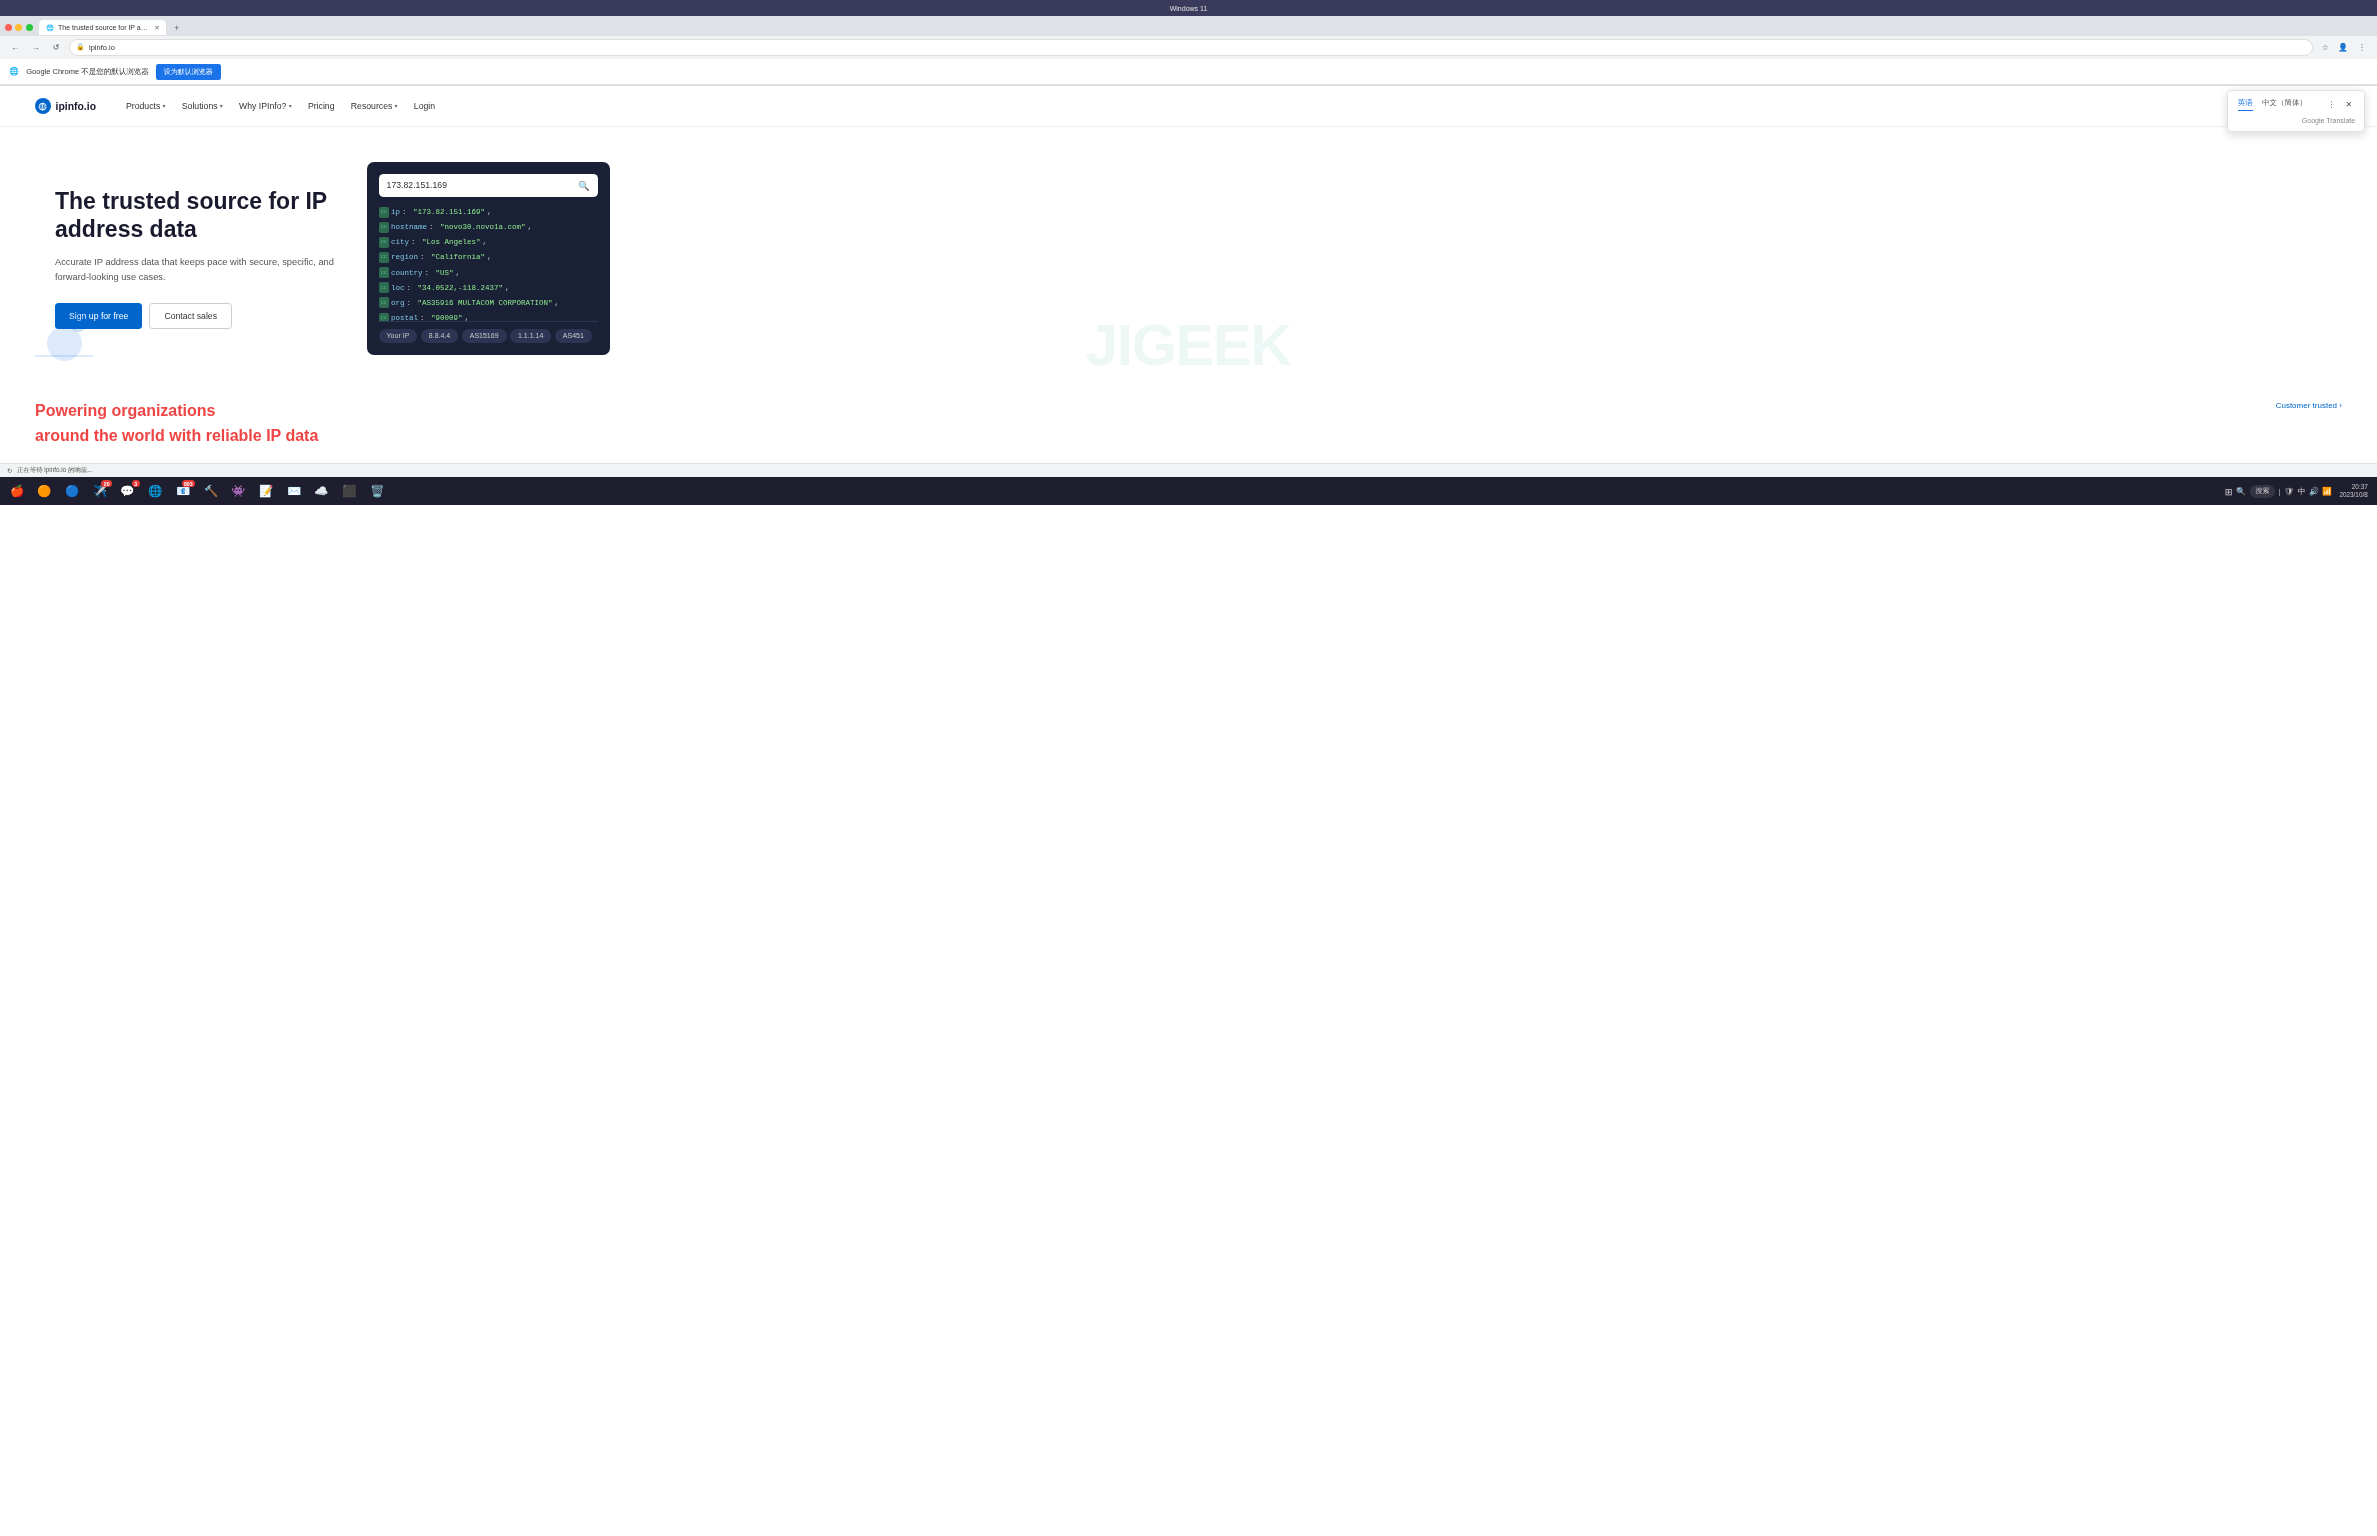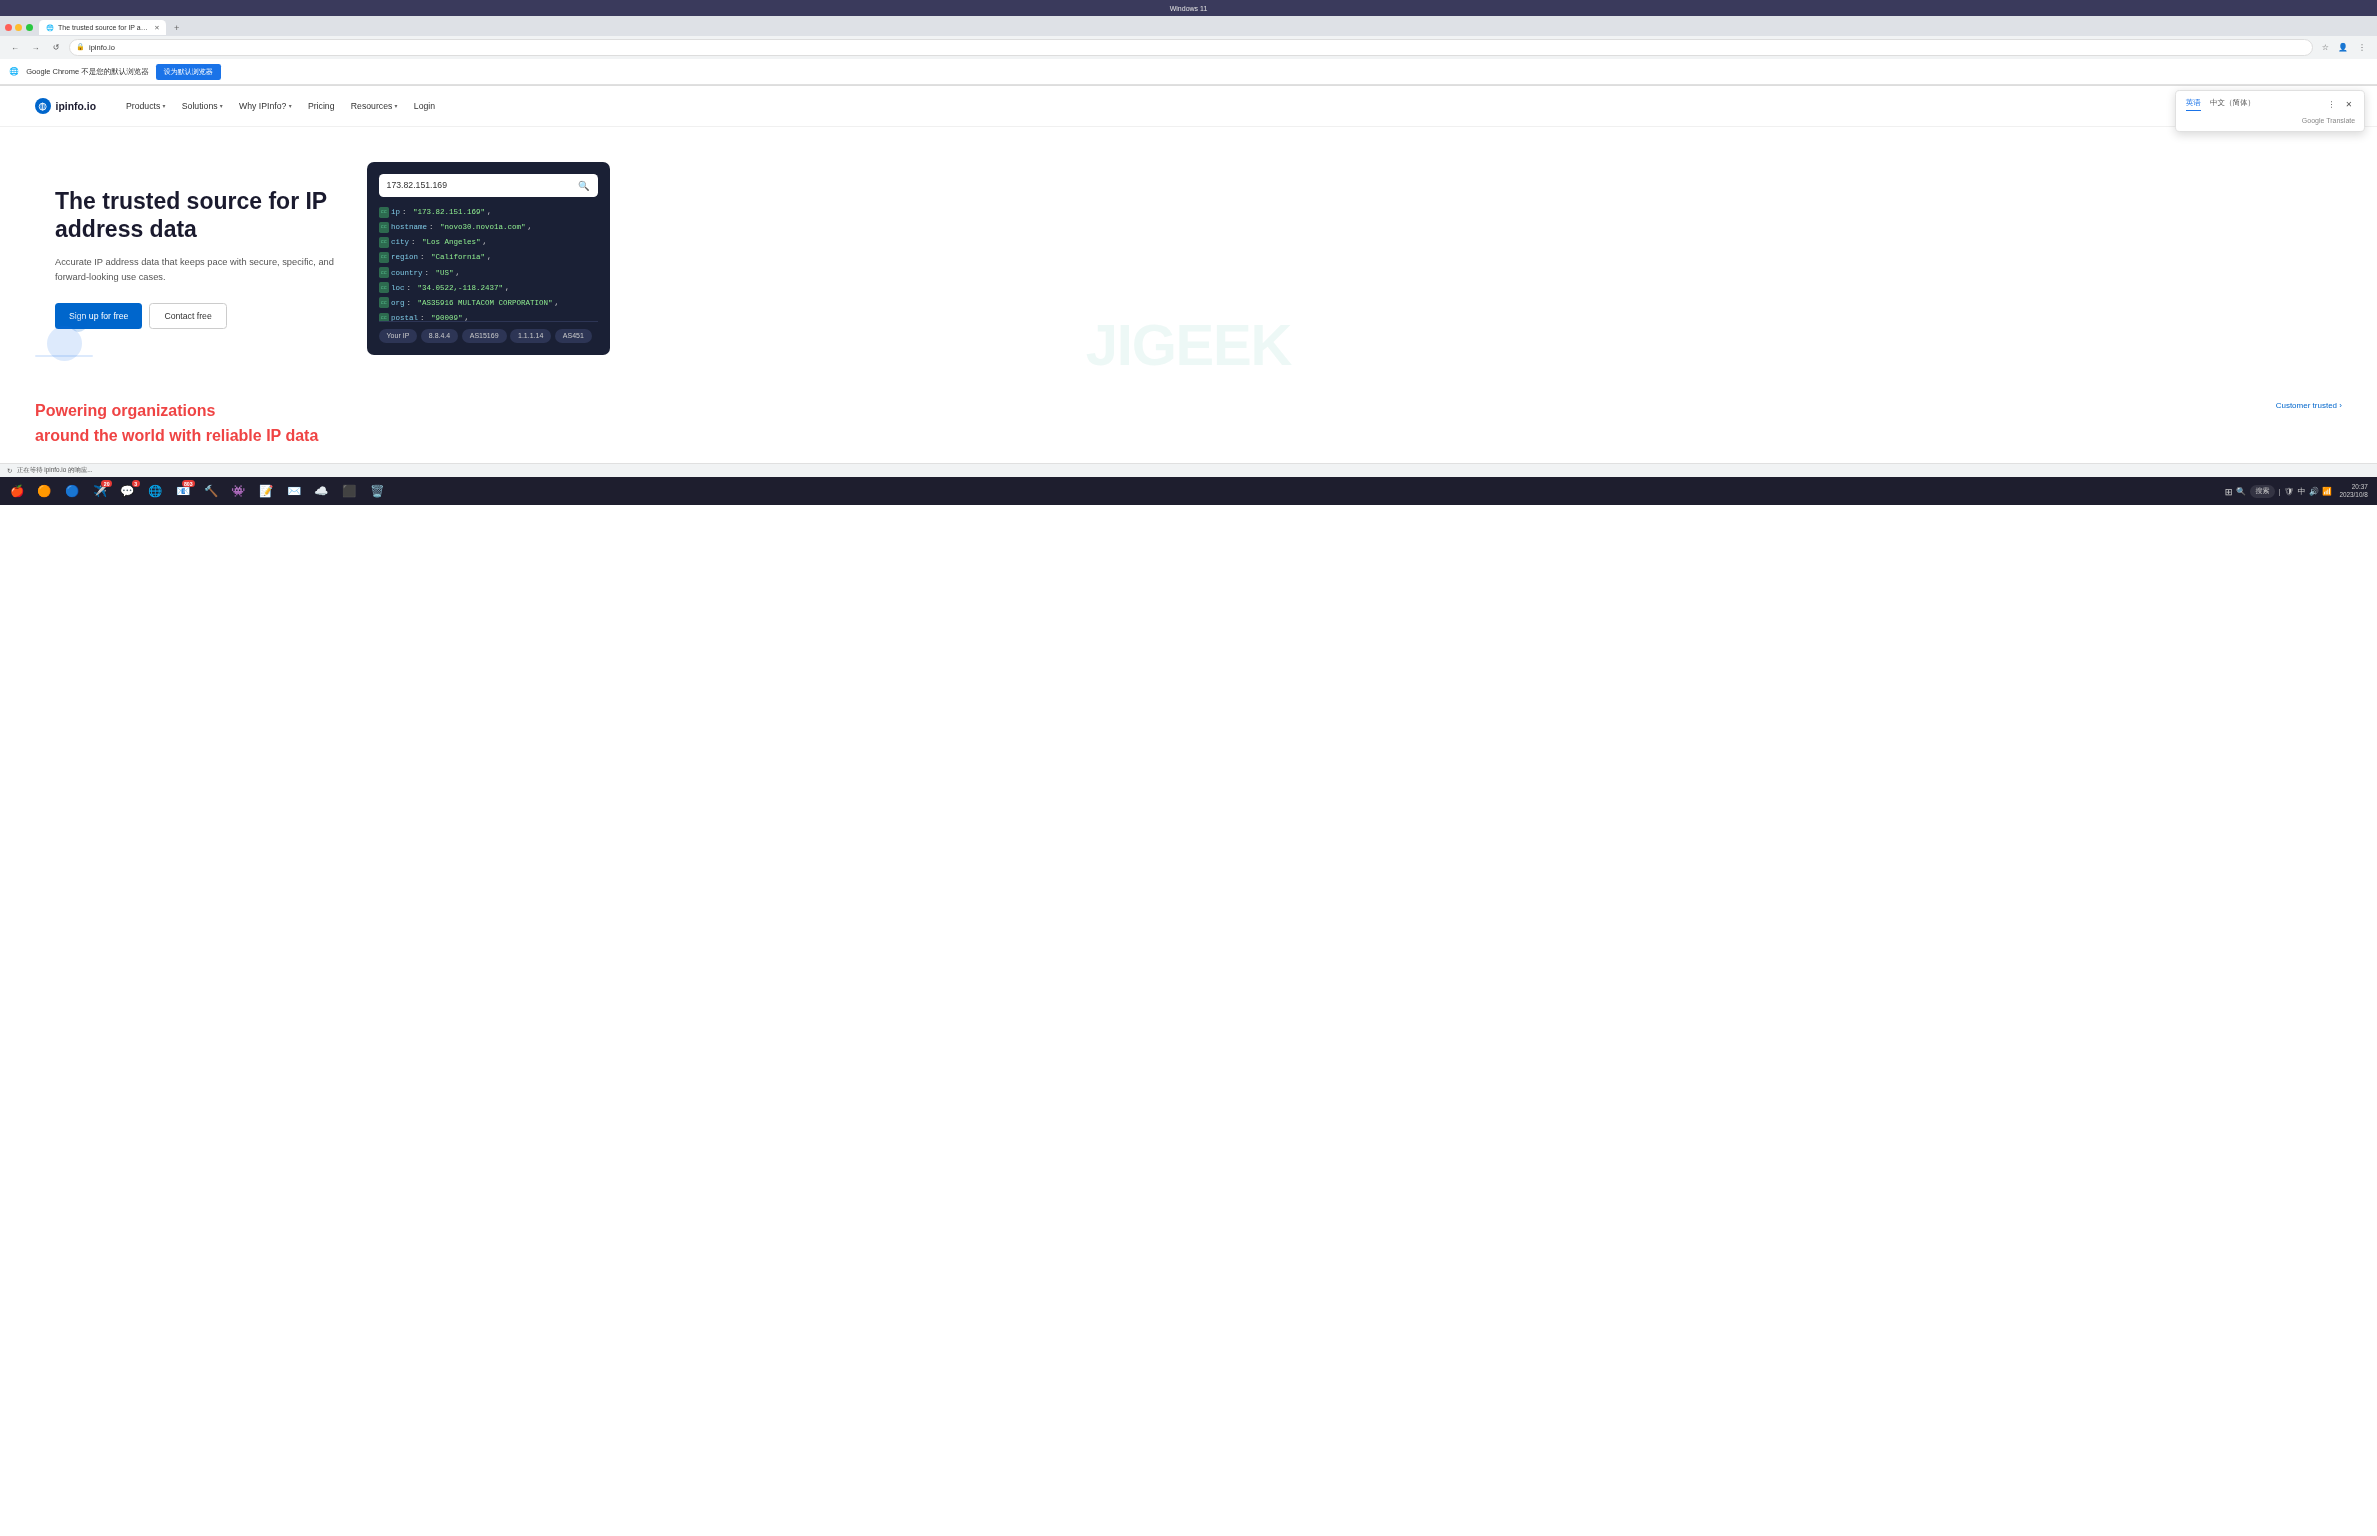--- a/index.html
+++ b/index.html
@@ -170,21 +170,21 @@
     
     .translate-popup {
       position: absolute;
       top: 86px;
       right: 11.6px;
       background: #fff;
       border: 0.6px solid #e0e0e0;
       border-radius: 4.6px;
       box-shadow: 0 2.3px 9.3px rgba(0,0,0,0.15);
       z-index: 1000;
-      width: 190px;
+      width: 138px;
       padding: 7px 9.3px;
     }
 
     .translate-popup-header {
       display: flex;
       align-items: center;
       justify-content: space-between;
       margin-bottom: 5.8px;
     }
 
@@ -634,21 +634,21 @@
     </div>
   </nav>
 
   <div class="hero-wrapper" style="position:relative;overflow:hidden;">
     <div class="hero">
       <div class="hero-content">
         <h1 class="hero-title">The trusted source for IP address data</h1>
         <p class="hero-subtitle">Accurate IP address data that keeps pace with secure, specific, and forward-looking use cases.</p>
         <div class="hero-buttons">
           <button class="btn-primary">Sign up for free</button>
-          <button class="btn-secondary">Contact free</button>
+          <button class="btn-secondary">Contact sales</button>
         </div>
       </div>
 
       <div class="ip-demo-card">
         <div class="ip-search-bar">
           <span class="ip-input-val">173.82.151.169</span>
           <span class="ip-search-icon">🔍</span>
         </div>
         <div class="ip-data">
 

